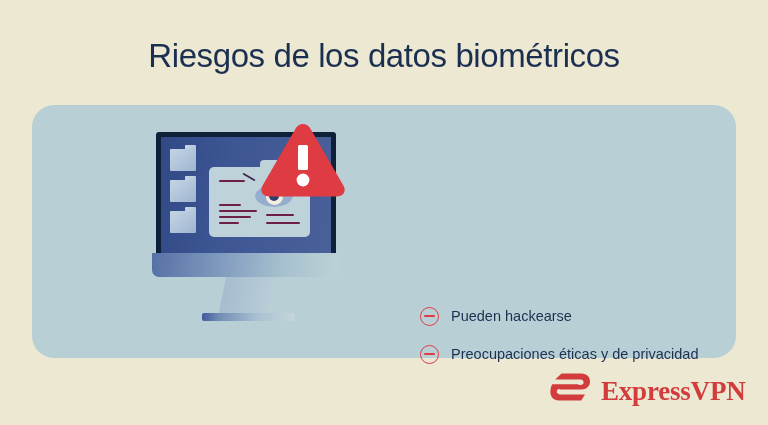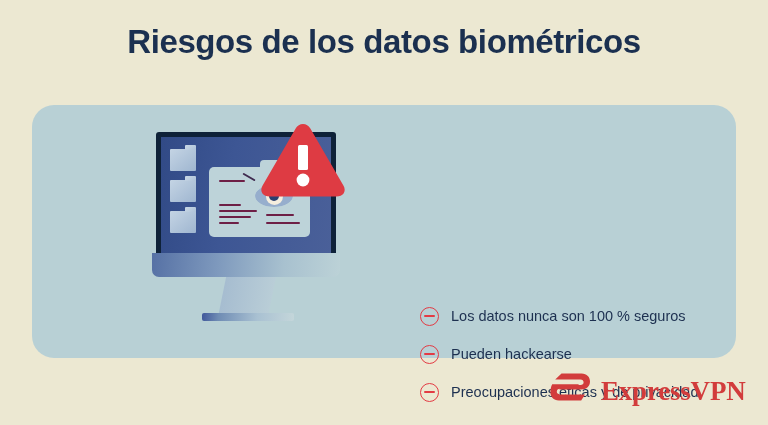--- a/index.html
+++ b/index.html
@@ -19,25 +19,25 @@
     position: relative;
     width: 768px;
     height: 425px;
     background: #ece8d2;
   }
 
   
   .title {
     position: absolute;
     left: 0;
-    top: 22px;
+    top: 36px;
     width: 768px;
     text-align: center;
     font-size: 33px;
-    font-weight: bold;
+    font-weight: normal;
     letter-spacing: -0.4px;
     color: #1b3050;
     line-height: 40px;
   }
 
   
   .panel {
     position: absolute;
     left: 32px;
     top: 105px;
@@ -327,24 +327,20 @@
           <rect x="40" y="25" width="10" height="25" rx="1.5" fill="#ffffff"></rect>
           <circle cx="45" cy="60" r="6.4" fill="#ffffff"></circle>
         </svg>
       </div>
 
     </div>
 
     <div class="bullets">
       <div class="bullet-row">
         <span class="bullet-icon"></span>
-        <span class="bullet-text">Los datos nunca son 100 % seguros</span>
-      </div>
-      <div class="bullet-row">
-        <span class="bullet-icon"></span>
         <span class="bullet-text">Pueden hackearse</span>
       </div>
       <div class="bullet-row">
         <span class="bullet-icon"></span>
         <span class="bullet-text">Preocupaciones éticas y de privacidad</span>
       </div>
     </div>
 
   </div>
 

